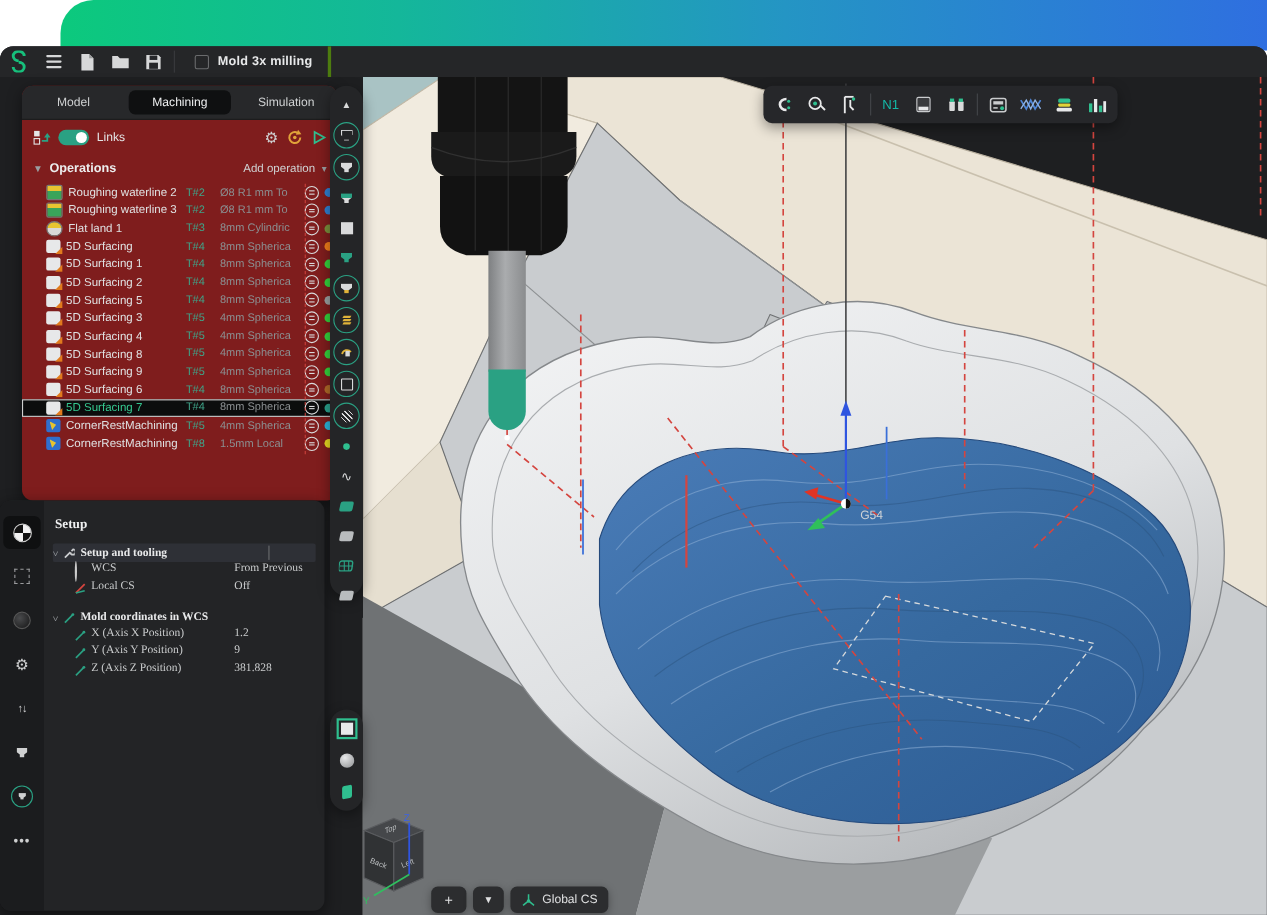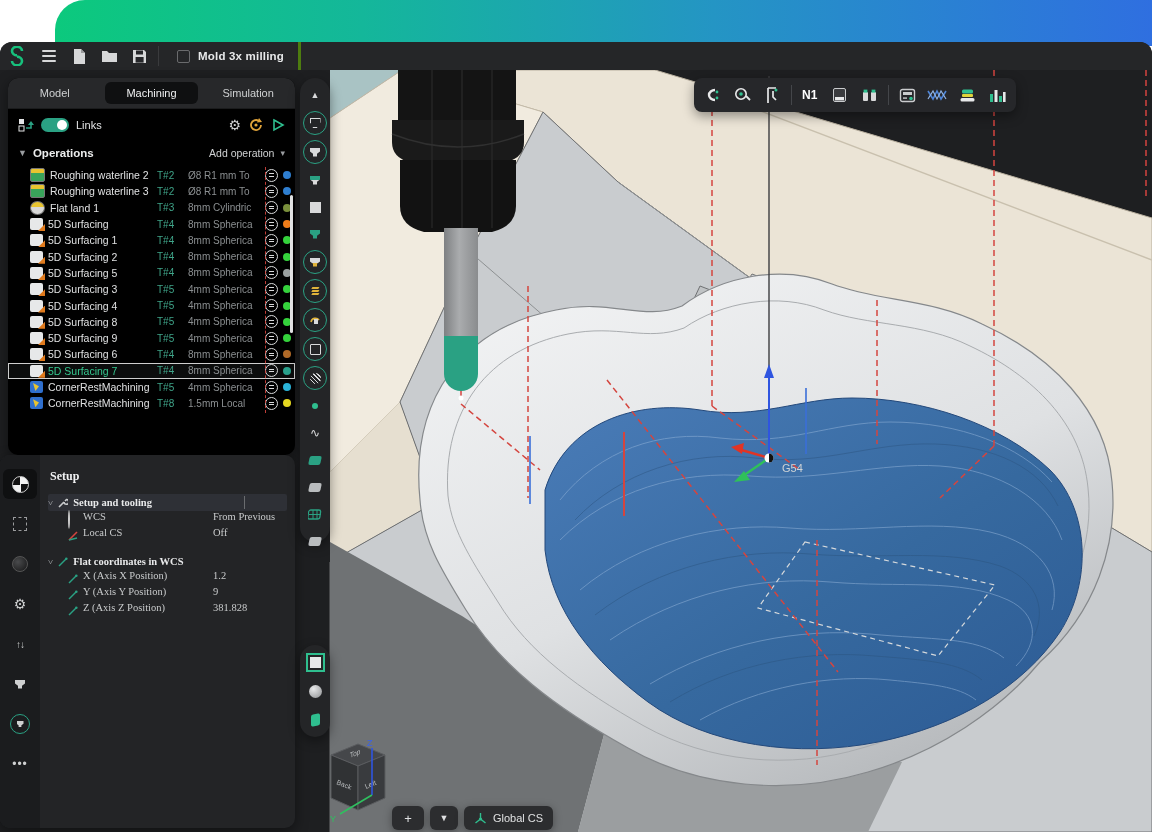--- a/index.html
+++ b/index.html
@@ -17,21 +17,21 @@
   .ibtn{width:30px;height:22px;display:flex;align-items:center;justify-content:center;cursor:pointer;}
   .vsep{width:1px;height:20px;background:#3a3b3d;margin:0 4px;}
   .doc-tab{display:flex;align-items:center;gap:8px;height:28px;padding:0 14px;border-right:3px solid #4d7c0f;}
   .doc-tab .chk{width:11px;height:11px;border:1px solid #6a6b6d;border-radius:2px;}
   .doc-title{color:#e8e9ea;font-size:11.5px;font-weight:bold;letter-spacing:.2px;}
   .hamb{display:flex;flex-direction:column;gap:3px;}
   .hamb i{display:block;width:14px;height:2px;background:#d7d8d9;border-radius:1px;}
   
   .viewport{position:absolute;left:0;top:28px;width:1152px;height:762px;background:#1e1f21;}
   
-  .ops-panel{position:absolute;left:8px;top:36px;width:287px;height:377px;background:#000000;border-radius:10px;
+  .ops-panel{position:absolute;left:20px;top:36px;width:287px;height:377px;background:#7f1d1d;border-radius:10px;
     box-shadow:0 4px 14px rgba(0,0,0,.45);overflow:hidden;}
   .tabs{display:flex;height:30px;align-items:center;background:#27282a;border-bottom:1px solid #1b1c1d;}
   .tab{flex:1;text-align:center;font-size:11px;color:#cfd1d2;padding:5px 0;cursor:pointer;}
   .tab.active{background:#0f1011;border-radius:6px;margin:0 3px;color:#f0f1f2;}
   .links-row{display:flex;align-items:center;height:32px;padding:0 10px;gap:7px;}
   .toggle{width:28px;height:14px;border-radius:8px;background:#2aa183;position:relative;cursor:pointer;}
   .toggle i{position:absolute;right:2px;top:2px;width:10px;height:10px;background:#fff;border-radius:50%;}
   .links-label{color:#e3e4e5;font-size:11px;flex:1;}
   .ops-head{display:flex;align-items:center;height:24px;padding:0 10px;gap:6px;}
   .chev{color:#9a9da0;font-size:9px;}
@@ -100,21 +100,21 @@
   .thread i{display:block;width:7px;height:1.5px;background:#e0b33a;transform:skewX(-30deg);}
   .boxg{width:9px;height:9px;border:1.5px solid #d9dadb;border-radius:1px;}
   .hatch{width:11px;height:11px;border-radius:50%;background:repeating-linear-gradient(45deg,#d9dadb 0 1px,#242527 1px 3px);}
   .fit{width:11px;height:11px;background:#e8e9ea;outline:2px solid #2fbf8f;outline-offset:2px;}
   .sphere{width:13px;height:13px;border-radius:50%;background:radial-gradient(circle at 35% 30%,#e8e9ea,#8c8e90);}
   
   .rtoolbar{position:absolute;left:694px;top:36px;width:322px;height:34px;background:#26272a;border-radius:8px;
     display:flex;align-items:center;justify-content:space-evenly;box-shadow:0 4px 12px rgba(0,0,0,.4);}
   .rt{width:24px;height:24px;display:flex;align-items:center;justify-content:center;cursor:pointer;}
   .rt svg{display:block;}
-  .nc{color:#ffffff;font-weight:bold;font-size:12px;}
+  .nc{color:#14b8a6;font-weight:normal;font-size:12px;}
   .rsep{width:1px;height:20px;background:#44464a;}
   
   .bbtn{position:absolute;height:24px;background:#2c2d2f;border-radius:6px;display:flex;align-items:center;
     justify-content:center;color:#dfe0e1;box-shadow:0 2px 8px rgba(0,0,0,.35);cursor:pointer;font-size:13px;}
   .gcs{gap:6px;font-size:11px;padding:0 10px;}
 </style>
 </head>
 <body>
 <div class="stage">
 
@@ -540,21 +540,21 @@
               <span class="s-label">Local CS</span>
               <span class="s-value">Off</span>
             </div>
             <div class="grp-gap"></div>
             <div class="grp-head">
               <span class="chev">˅</span>
               <span class="mini"><svg width="10" height="10" viewBox="0 0 10 10">
                   <line x1="1" y1="9" x2="8" y2="2" stroke="#2aa183" stroke-width="1.5"></line>
                   <circle cx="8.3" cy="1.7" r="1.3" fill="#2aa183"></circle>
                 </svg></span>
-              <span>Flat coordinates in WCS</span>
+              <span>Mold coordinates in WCS</span>
             </div>
             <div class="s-row">
               <span class="mini"><svg width="10" height="10" viewBox="0 0 10 10">
                   <line x1="1" y1="9" x2="8" y2="2" stroke="#2aa183" stroke-width="1.5"></line>
                   <circle cx="8.3" cy="1.7" r="1.3" fill="#2aa183"></circle>
                 </svg></span>
               <span class="s-label">X (Axis X Position)</span>
               <span class="s-value">1.2</span>
             </div>
             <div class="s-row">

